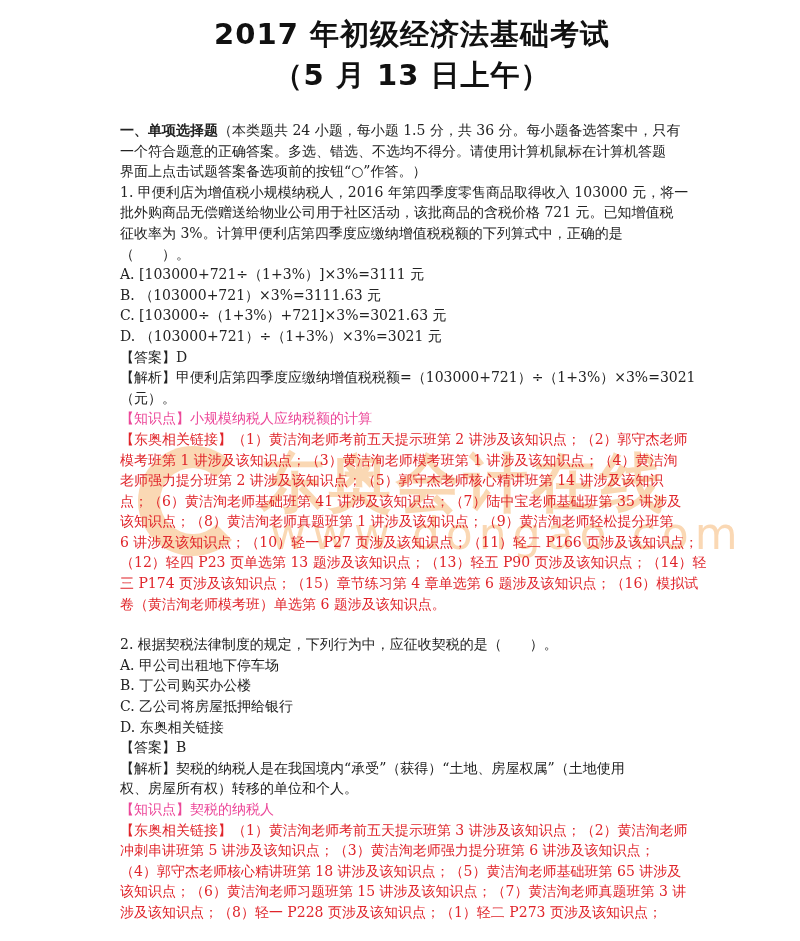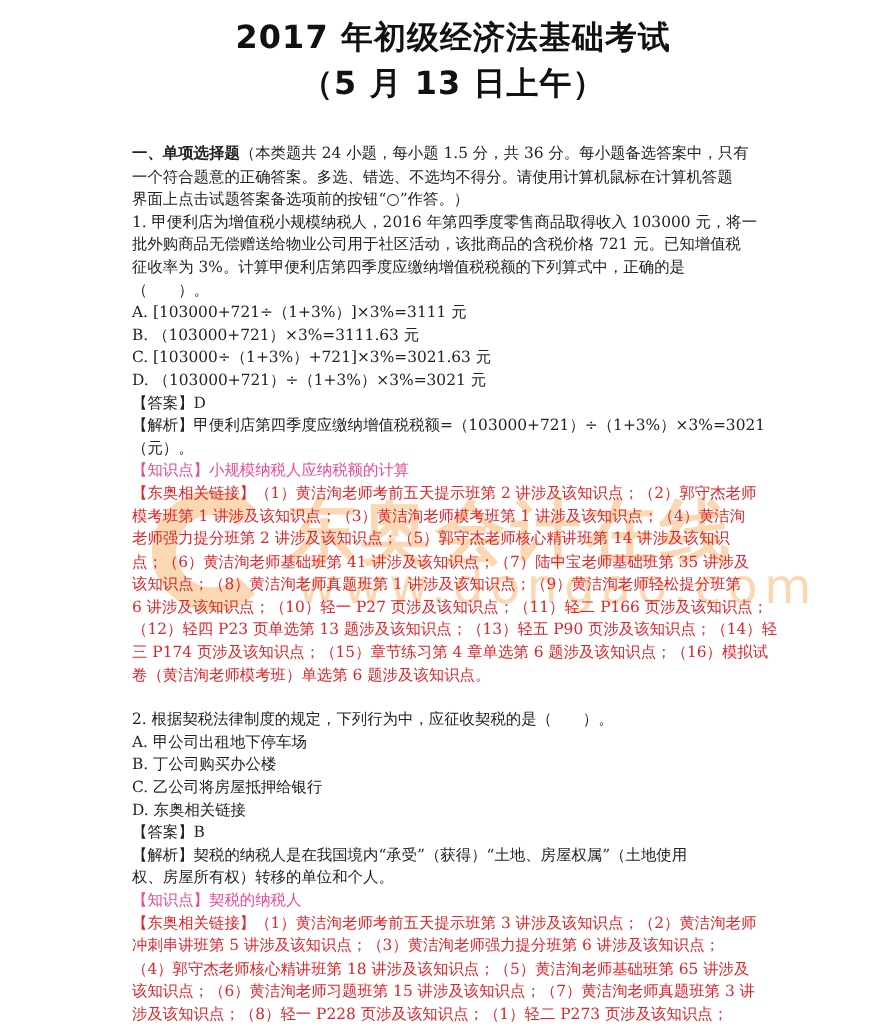--- a/index.html
+++ b/index.html
@@ -4,21 +4,21 @@
 <style>
   html, body { margin: 0; padding: 0; background: #ffffff; }
   body { width: 800px; height: 941px; overflow: hidden; position: relative;
          font-family: "DejaVu Serif", "Liberation Serif", serif; color: #222; }
   .title { position: absolute; left: 0; width: 800px; text-align: center;
            font-family: "DejaVu Sans", "Liberation Sans", sans-serif; font-weight: bold;
            font-size: 29px; color: #111; letter-spacing: 1px; padding-left: 12px; }
   .t1 { top: 15px; }
   .t2 { top: 56px; }
   .content { position: absolute; left: 120px; top: 120px; width: 565px;
-             font-size: 14px; line-height: 20.6px; margin-top: 10px; }
+             font-size: 14px; line-height: 20.6px; }
   .line { white-space: nowrap; overflow: visible; }
   .sec-head { font-weight: bold; font-family: "DejaVu Sans", "Liberation Sans", sans-serif; }
   .blue { color: #ec4899; }
   .red { color: #e0242a; }
   .watermark { position: absolute; left: 120px; top: 440px; width: 560px; height: 140px;
                pointer-events: none; opacity: 0.38; }
   .wm-circle { position: absolute; left: 18px; top: 6px; width: 110px; height: 110px;
                border-radius: 50%; border: 22px solid #f39a3c; border-right-color: transparent;
                box-sizing: border-box; }
   .wm-text { position: absolute; left: 140px; top: 0px; font-size: 64px; font-weight: bold;

